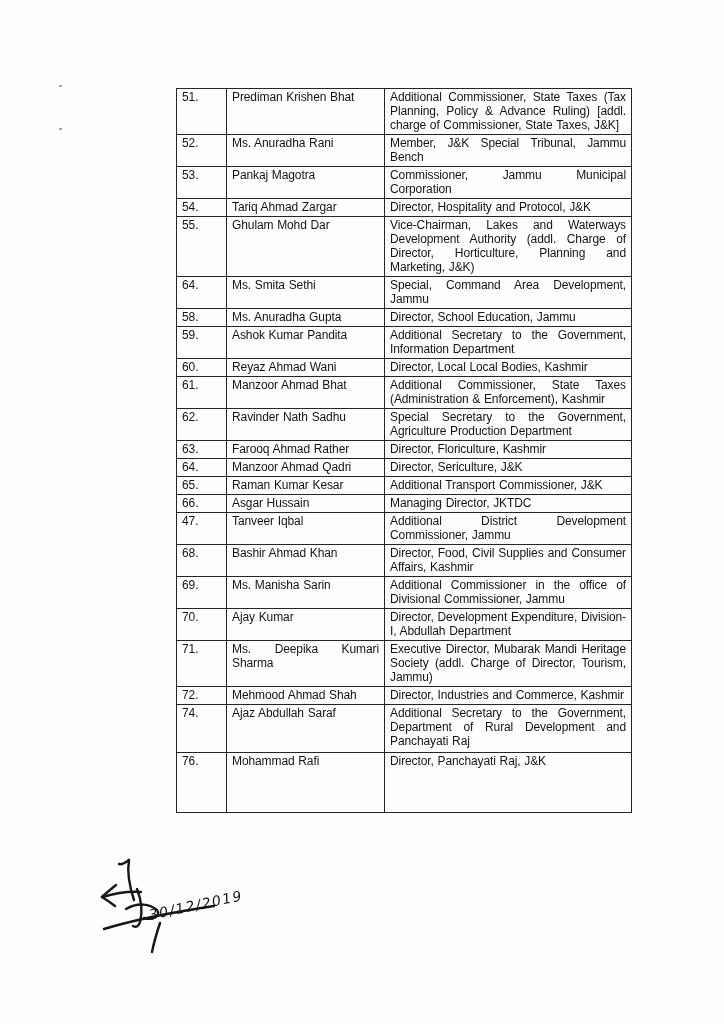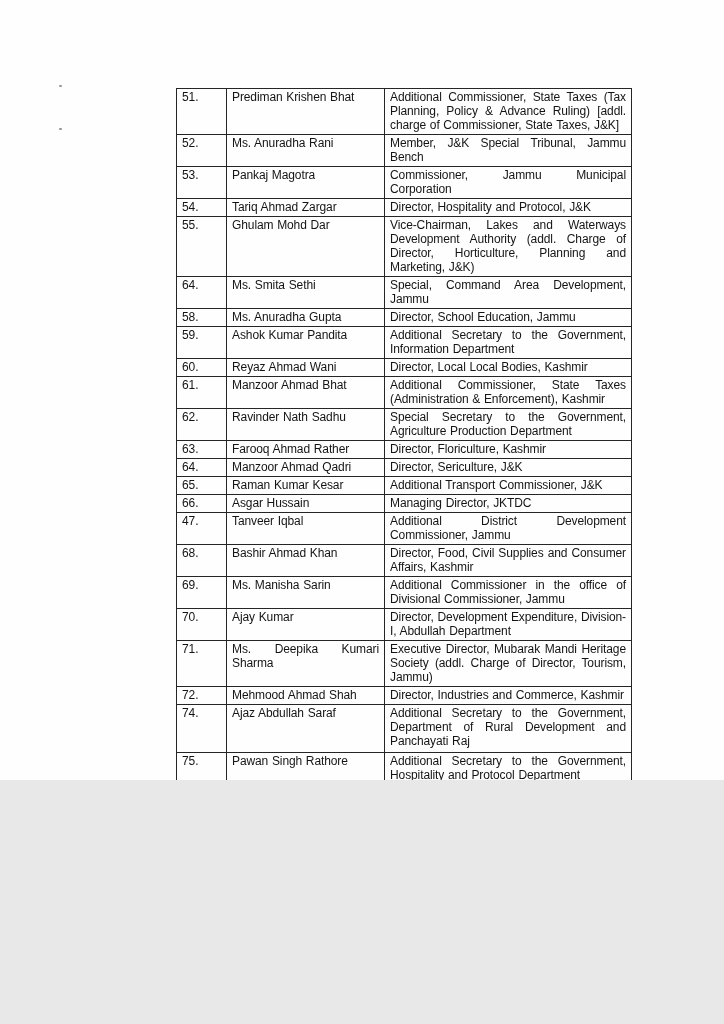--- a/index.html
+++ b/index.html
@@ -3,21 +3,21 @@
 <meta charset="utf-8">
 <style>
   html, body {
     margin: 0;
     padding: 0;
     background: #e8e8e8;
   }
   .page {
     position: relative;
     width: 724px;
-    height: 780px;
+    height: 1024px;
     margin: 0 auto;
     background: #fefefe;
     overflow: hidden;
     font-family: "Liberation Sans", sans-serif;
     color: #141414;
   }
   
   .speck {
     position: absolute;
     width: 3px;
@@ -229,25 +229,20 @@
     <td class="c-desig">Director, Industries and Commerce, Kashmir</td>
   </tr>
 
 
   <tr>
     <td class="c-no">74.</td>
     <td class="c-name">Ajaz Abdullah Saraf</td>
     <td class="c-desig">Additional Secretary to the Government, Department of Rural Development and Panchayati Raj</td>
   </tr>
 
-  <tr>
-    <td class="c-no">75.</td>
-    <td class="c-name">Pawan Singh Rathore</td>
-    <td class="c-desig">Additional Secretary to the Government, Hospitality and Protocol Department</td>
-  </tr>
 
   <tr>
     <td class="c-no">76.</td>
     <td class="c-name">Mohammad Rafi</td>
     <td class="c-desig">Director, Panchayati Raj, J&amp;K</td>
   </tr>
 </tbody>
   </table>
 
   <div class="signature">

